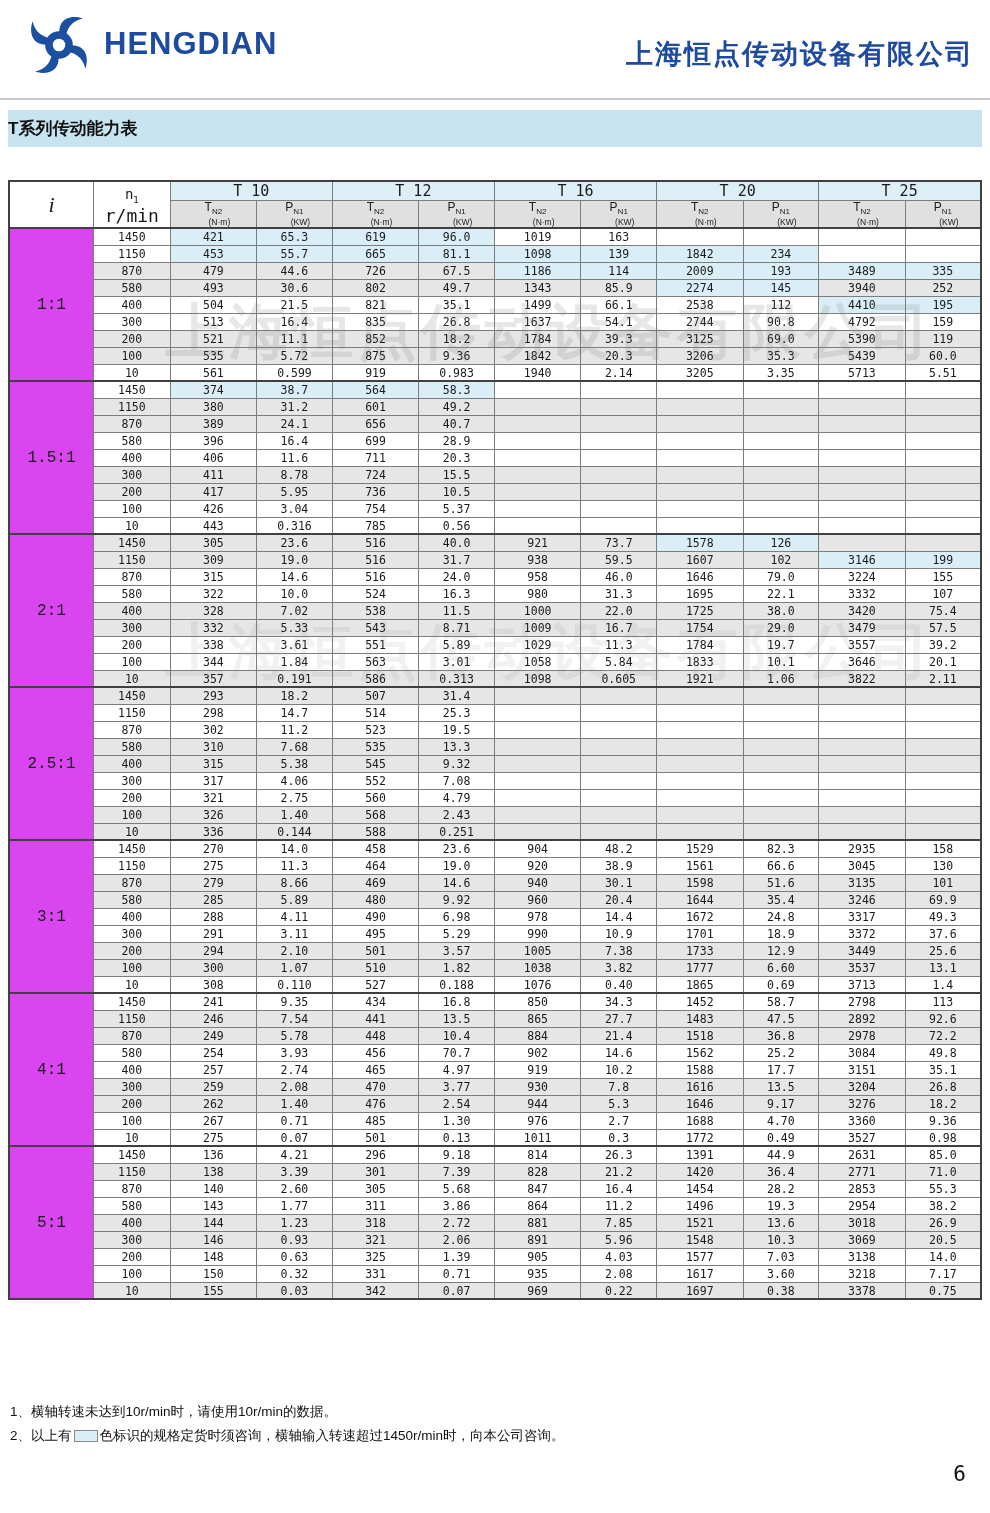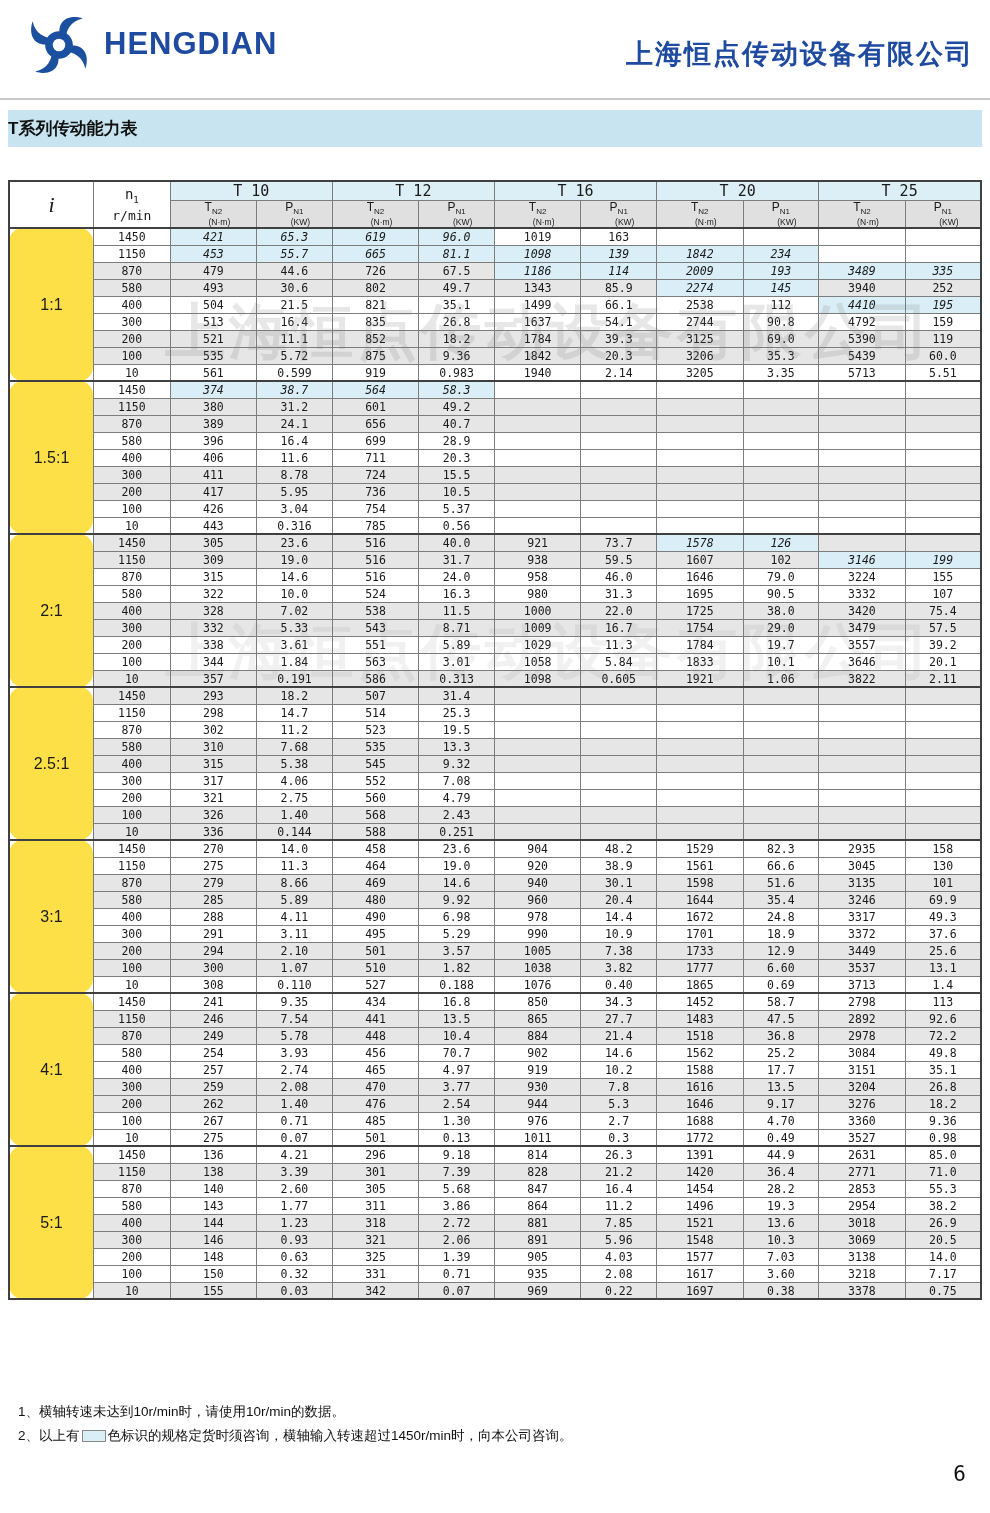--- a/index.html
+++ b/index.html
@@ -56,48 +56,48 @@
   th.corner-i {
     font-family:"Liberation Serif", serif; font-style:italic;
     font-size:22px; font-weight:normal; border-bottom:2px solid #404040;
   }
   th.n1-h {
     font-weight:normal; border-bottom:2px solid #404040;
     font-family:"DejaVu Sans Mono", monospace;
   }
   .n1-top { font-size:14px; line-height:16px; }
   .n1-top sub { font-size:9px; }
-  .n1-unit { font-size:13px; line-height:15px; }
+  .n1-unit { font-size:18px; line-height:15px; }
   .sub-main { font-size:12px; line-height:13px; }
   .sub-main sub { font-size:8px; }
   .sub-unit { font-size:8.5px; line-height:9px;margin-left:12px; }
   td.ratio-c {
-    font-family:Liberation Sans, sans-serif;
-    font-size:16px; background:#fde047;border-radius:14px;
+    font-family:Liberation Mono, monospace;
+    font-size:16px; background:#d946ef;
   }
   td.n1-c, td.val-c {
     height:17px; font-family:"DejaVu Sans Mono", monospace;
     font-size:11.5px;
   }
   tr.sec-start td { border-top:2px solid #404040; }
   td.shade-w { background:#ffffff; }
   td.shade-g { background: var(--row-gray, #e6e6e6); }
-  td.shade-b { background: var(--highlight-blue, #d9eef6); font-style: italic; }
+  td.shade-b { background: var(--highlight-blue, #d9eef6); }
   
   .watermark {
     position:absolute; left:165px; width:820px;
     font-size:60px; font-weight:bold; letter-spacing:4px;
     color: rgba(120,120,120,0.18); pointer-events:none; z-index:5;
     white-space:nowrap;
   }
   .wm1 { top:292px; }
   .wm2 { top:612px; color: rgba(120,120,120,0.10); }
   
   .notes {
-    position:absolute; left:18px; top:1400px; width:960px;
+    position:absolute; left:10px; top:1400px; width:960px;
     font-size:13.5px; line-height:1.75; color:#111;
   }
   .swatch {
     display:inline-block; width:24px; height:12px; margin:0 2px;
     background: var(--highlight-blue, #d9eef6);
     border:1px solid #888; vertical-align:middle;
   }
   .page-number {
     position:absolute; right:24px; top:1462px;
     font-size:21px; color:#111;
@@ -479,21 +479,21 @@
         </tr>
         <tr>
           <td class="n1-c shade-w">580</td>
           <td class="val-c shade-w">322</td>
           <td class="val-c shade-w">10.0</td>
           <td class="val-c shade-w">524</td>
           <td class="val-c shade-w">16.3</td>
           <td class="val-c shade-w">980</td>
           <td class="val-c shade-w">31.3</td>
           <td class="val-c shade-w">1695</td>
-          <td class="val-c shade-w">90.5</td>
+          <td class="val-c shade-w">22.1</td>
           <td class="val-c shade-w">3332</td>
           <td class="val-c shade-w">107</td>
         </tr>
         <tr>
           <td class="n1-c shade-g">400</td>
           <td class="val-c shade-g">328</td>
           <td class="val-c shade-g">7.02</td>
           <td class="val-c shade-g">538</td>
           <td class="val-c shade-g">11.5</td>
           <td class="val-c shade-g">1000</td>

